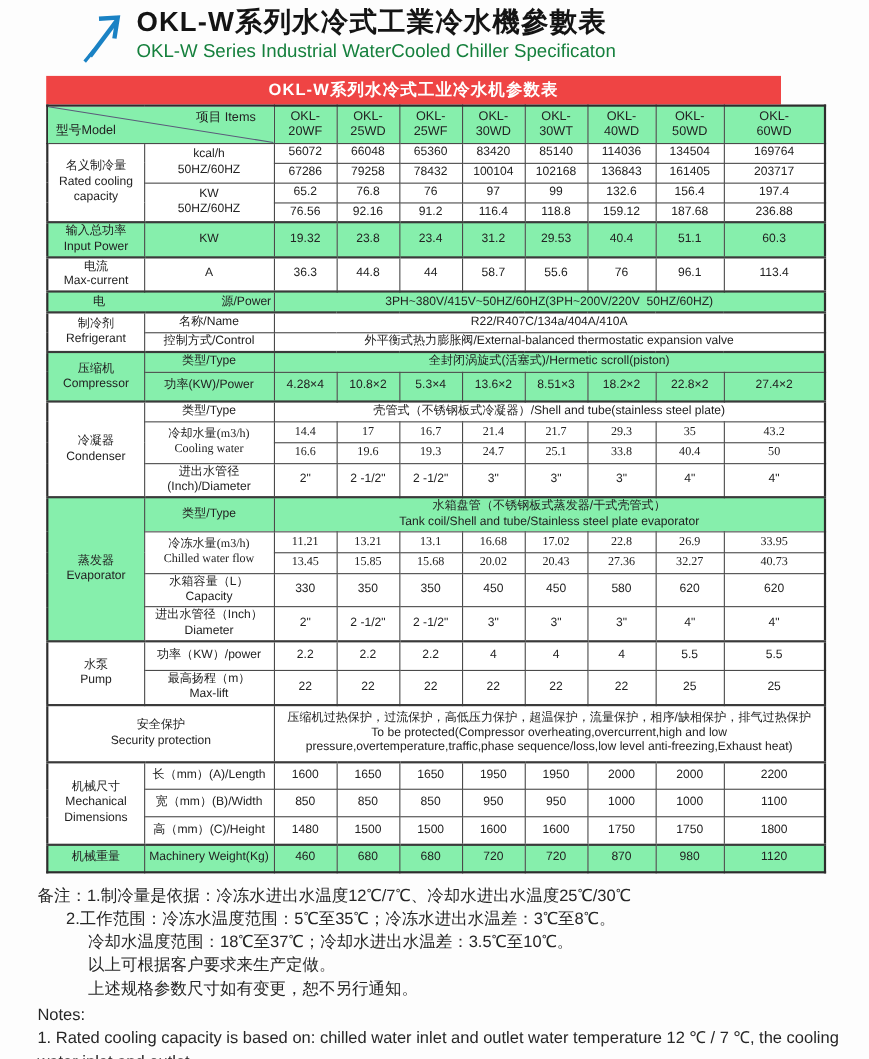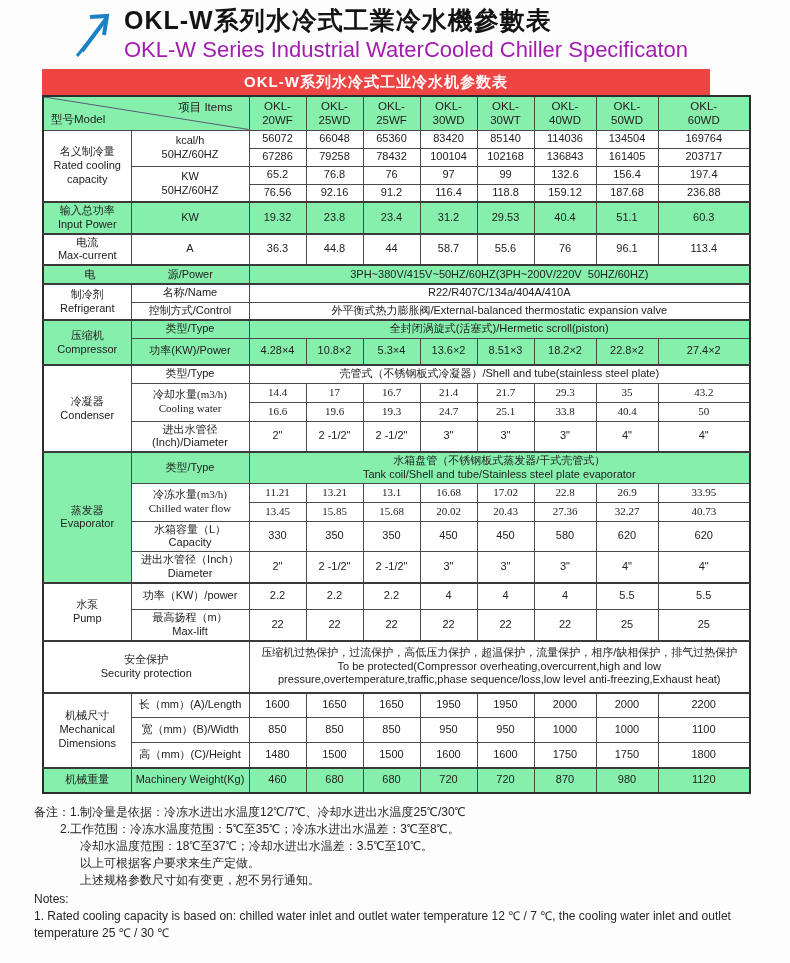--- a/index.html
+++ b/index.html
@@ -8,21 +8,21 @@
     background: #fdfdfd;
     font-family: "Liberation Sans", sans-serif;
     color: #1f1f1f;
   }
   .page { width: 790px; height: 963px; overflow: hidden; }
 
   
   .masthead { display: flex; align-items: flex-start; padding: 6px 0 0 70px; height: 64px; }
   .logo { width: 48px; height: 54px; margin-right: 6px; flex: 0 0 auto; }
   .title-zh { font-size: 25px; font-weight: bold; color: #141414; letter-spacing: 1px; line-height: 1.15; }
-  .title-en { font-size: 22px; font-weight: normal; color: #a21caf; margin-top: 2px; }
+  .title-en { font-size: 17px; font-weight: normal; color: #15803d; margin-top: 2px; }
 
   
   .banner {
     width: 668px; margin: 5px 0 0 42px; height: 26px; line-height: 26px;
     background: #ef4444; color: #ffffff; text-align: center;
     font-size: 15px; font-weight: bold; letter-spacing: 1px;
   }
 
   
   table.spec {
@@ -50,27 +50,27 @@
   
   td.corner { position: relative; background: #e3e2e0; padding: 0; }
   td.corner svg { position: absolute; inset: 0; width: 100%; height: 100%; }
   td.corner .items { position: absolute; top: 3px; right: 16px; font-size: 11.5px; }
   td.corner .modeltxt { position: absolute; bottom: 3px; left: 7px; font-size: 11.5px; }
 
   
   td.supply-label { padding: 0; background: #e3e2e0; }
   td.supply-label .split { display: flex; }
   td.supply-label .split .a { width: 88px; text-align: center; }
-  td.supply-label .split .b { flex: 1; text-align: center; }
+  td.supply-label .split .b { flex: 1; text-align: right; }
 
   td.sectext { text-align: left; padding: 2px 4px; line-height: 1.35; }
   td.sectext span { display: block; }
 
   
-  .notes { margin: 10px 0 0 34px; font-size: 12px; color: #262626; line-height: 1.42; }
+  .notes { margin: 10px 0 0 34px; font-size: 15px; color: #262626; line-height: 1.42; }
   .notes .i1 { padding-left: 26px; }
   .notes .i2 { padding-left: 46px; }
   .notes-en { margin-top: 2px; }
 </style>
 </head>
 <body>
 
 <div class="page">
 
   <div class="masthead">

